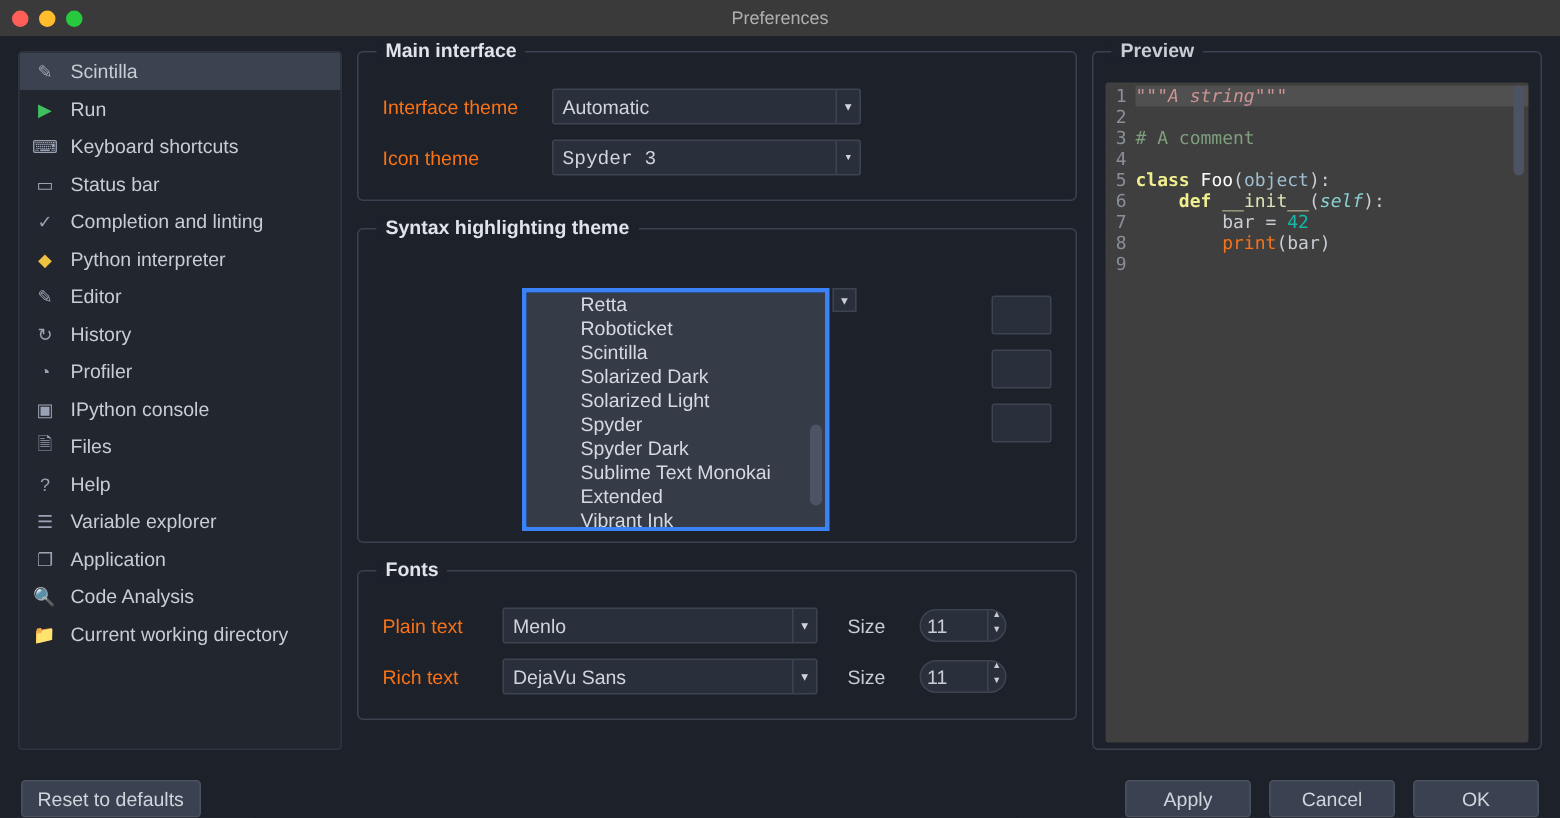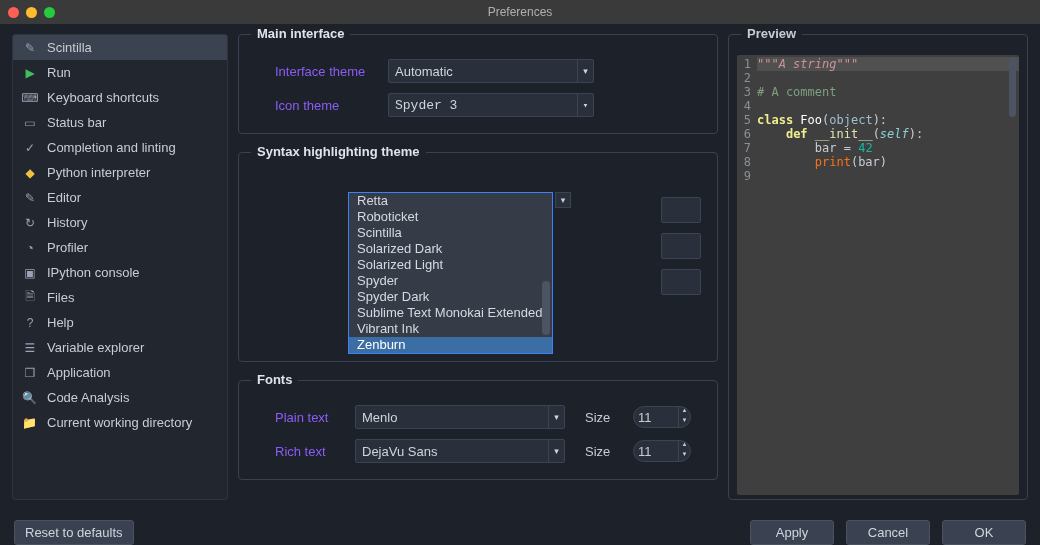--- a/index.html
+++ b/index.html
@@ -66,21 +66,21 @@
   position: absolute;
   top: -9px;
   left: 12px;
   background: #1d212a;
   padding: 0 6px;
   font-weight: 600;
   font-size: 13px;
   color: #e0e4ea;
 }
 .row { display: flex; align-items: center; margin-bottom: 10px; gap: 8px; }
-.row-label { width: 105px; text-align: left; color: #8b5cf6; margin-left: 20px; }
+.row-label { width: 105px; text-align: left; color: #f97316; }
 .select {
   flex: 1;
   background: #2a303b;
   border: 1px solid #3c4452;
   border-radius: 2px;
   height: 24px;
   display: flex;
   align-items: center;
   padding: 0 6px;
   position: relative;
@@ -114,23 +114,24 @@
   background: #2a303b;
   display: flex;
   align-items: center;
   justify-content: center;
   font-size: 9px;
 }
 .theme-list {
   width: 205px;
   height: 162px;
   background: #353b47;
-  border: 1px solid #3b82f6;
+  border: 3px solid #3b82f6;
   overflow-y: scroll;
   position: relative;
+  padding-left: 28px;
 }
 .theme-item {
   padding: 0px 8px;
   font-size: 13px;
   color: #d6dae0;
   cursor: pointer;
   line-height: 16px;
 }
 .theme-item.selected { background: #3a6ea5; color: #fff; }
 .side-btn { position: absolute; right: 16px; width: 40px; height: 26px; border: 1px solid #3c4452; background: #2a303b; border-radius: 2px; }

